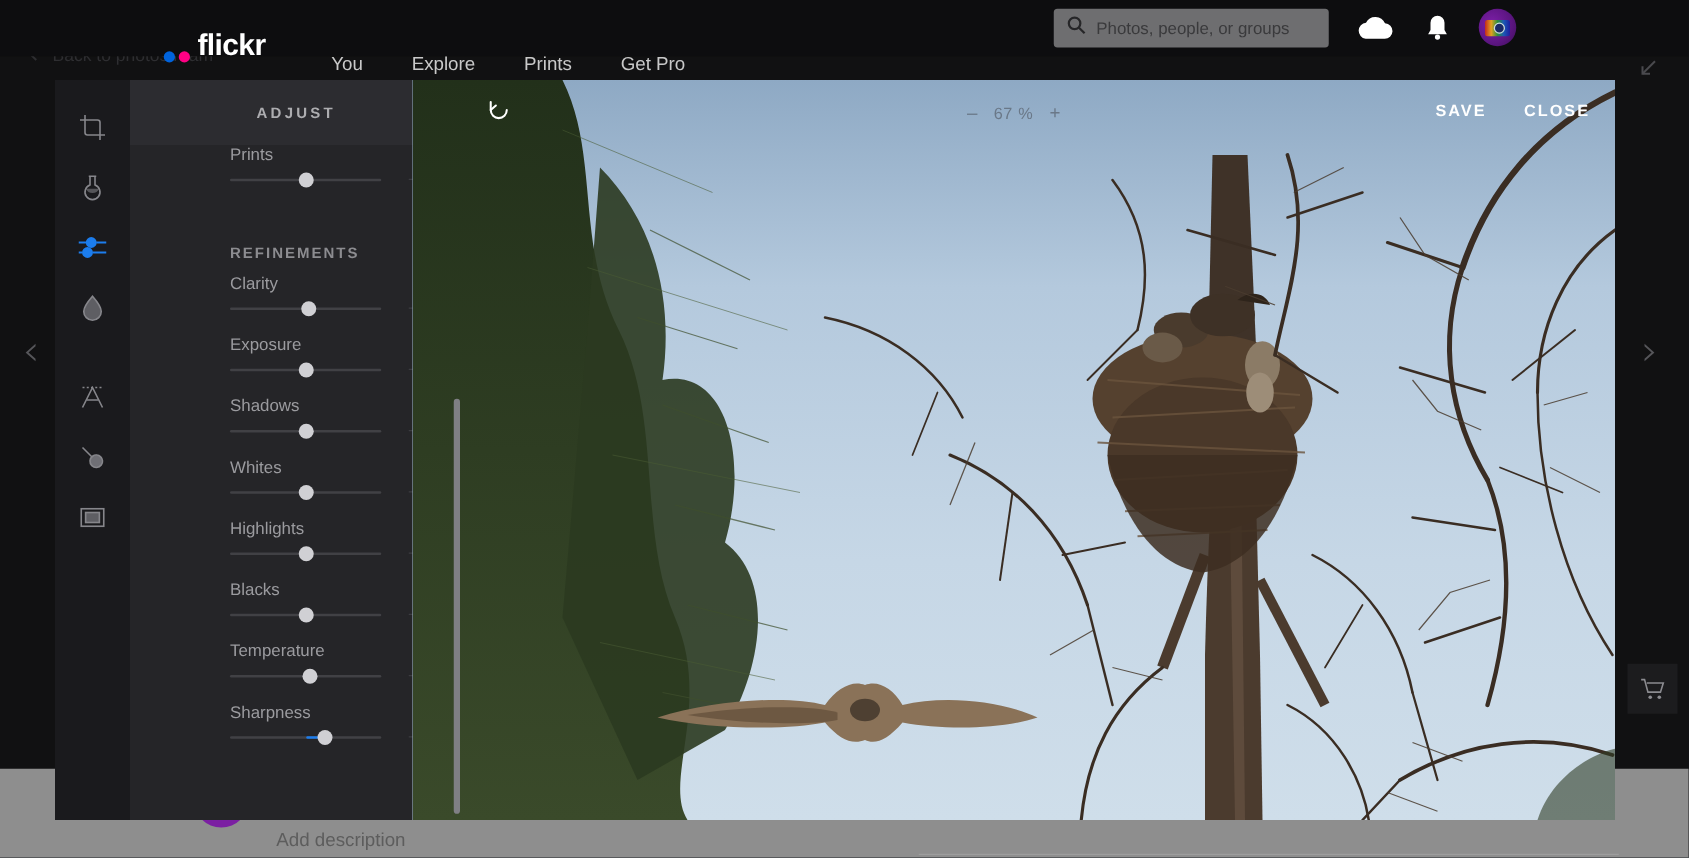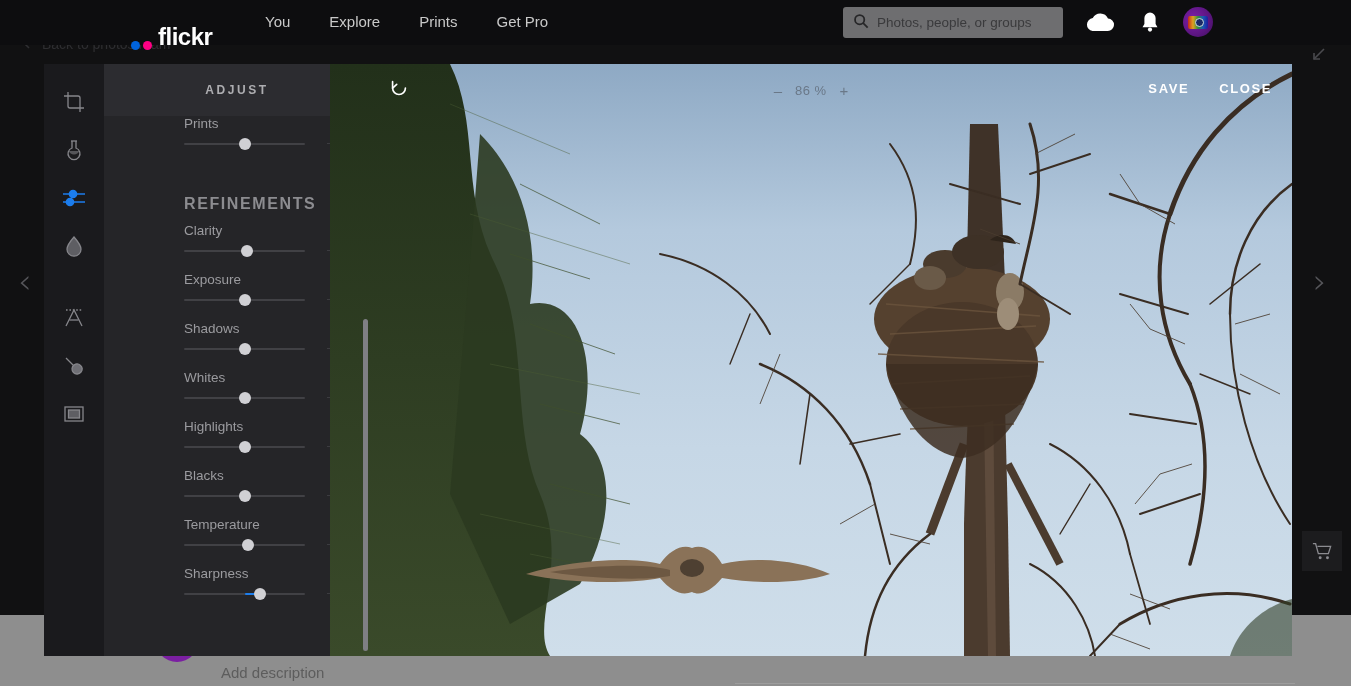--- a/index.html
+++ b/index.html
@@ -26,21 +26,21 @@
   .dot.pink { background: #ff0084; }
   .logo-text {
     color: #ffffff; font-size: 24px; font-weight: bold;
     letter-spacing: -0.5px; line-height: 26px;
   }
   .nav-links {
     position: absolute; left: 265px; top: 12px;
     display: flex; gap: 39px;
   }
   .nav-link {
-    color: #c9c9c9; font-size: 15px; line-height: 20px; cursor: pointer;
+    color: #c9c9c9; font-size: 15px; line-height: 20px; cursor: pointer; margin-top: 30px;
   }
   .search-box {
     position: absolute; left: 843px; top: 7px; width: 220px; height: 31px;
     background: #6e6e70; border-radius: 3px; display: flex; align-items: center;
   }
   .search-icon { margin-left: 10px; margin-right: 8px; display: block; }
   .search-input {
     background: transparent; border: none; outline: none;
     color: #e0e0e0; font-size: 13.5px; font-family: "Liberation Sans", sans-serif;
     width: 175px;
@@ -141,21 +141,21 @@
     display: flex; align-items: center; justify-content: center;
   }
   .panel-title {
     color: #adadb0; font-size: 12px; letter-spacing: 2.6px; font-weight: bold;
   }
   .panel-scroll {
     position: absolute; left: 0; top: 52px; width: 266px; height: 540px;
     overflow: hidden;
   }
   .group-label {
-    color: #8c8c90; font-size: 16px; letter-spacing: 1.6px; font-weight: bold;
+    color: #8c8c90; font-size: 12px; letter-spacing: 1.6px; font-weight: bold;
     margin-left: 80px; margin-top: 30px; margin-bottom: 10px;
   }
   .slider-row { position: relative; height: 49px; margin-left: 80px; width: 186px; }
   .slider-label { color: #9b9b9f; font-size: 13.5px; position: absolute; left: 0; top: 0; }
   .slider-val {
     color: #c8c8cc; font-size: 13.5px; position: absolute; right: 2px; top: 0;
     width: 40px; text-align: center;
   }
   .slider-track {
     position: absolute; left: 0; top: 27px; width: 121px; height: 2px;
@@ -485,21 +485,21 @@
 
       <div class="undo-btn">
         <svg width="22" height="22" viewBox="0 0 24 24" fill="none" stroke="#ffffff" stroke-width="1.8" stroke-linecap="round">
           <path d="M5 4 V11 A7 7 0 0 0 12 18 A7 7 0 0 0 19 11"></path>
           <path d="M5 11 L9.5 7"></path>
         </svg>
       </div>
 
       <div class="zoom-ctl">
         <span class="zoom-btn">–</span>
-        <span class="zoom-pct">86 %</span>
+        <span class="zoom-pct">67 %</span>
         <span class="zoom-btn">+</span>
       </div>
 
       <div class="canvas-actions">
         <span class="act-btn">SAVE</span>
         <span class="act-btn">CLOSE</span>
       </div>
     </div>
   </div>
 

